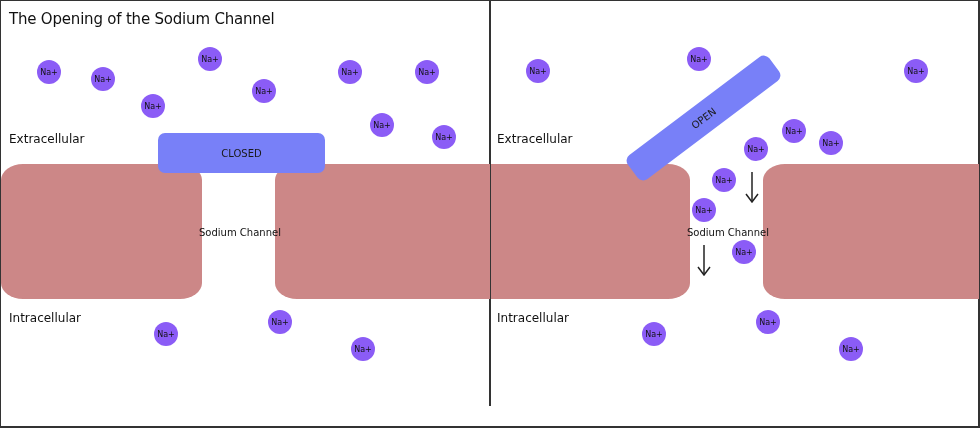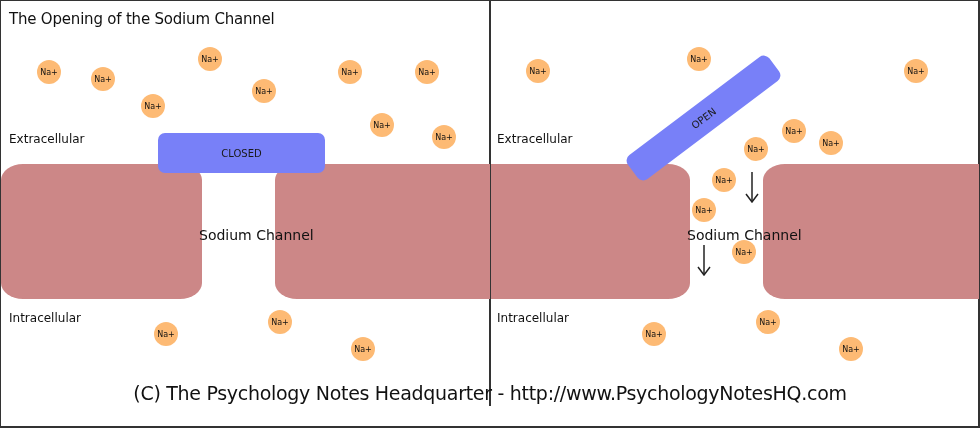--- a/index.html
+++ b/index.html
@@ -5,22 +5,22 @@
   html, body { margin:0; padding:0; background:#ffffff; }
   body { width:980px; height:428px; overflow:hidden; }
   #stage { position:relative; width:980px; height:428px; background:#ffffff; font-family:"DejaVu Sans", "Liberation Sans", sans-serif; color:#111; }
   .frame { position:absolute; box-sizing:border-box; border:1px solid #222; }
   #frame-outer { left:0; top:0; width:980px; height:428px; border-width:1px 2px 2px 1px; border-color:#333; }
   #divider { position:absolute; left:489px; top:0; width:2px; height:406px; background:#333; }
   .title { position:absolute; left:9px; top:10px; font-size:15px; letter-spacing:-0.2px; }
   .region-label { position:absolute; font-size:12px; }
   .membrane { position:absolute; background:#cc8787; border-radius:22px / 16px; }
   .gate { position:absolute; background:#7880f8; border-radius:7px; display:flex; align-items:center; justify-content:center; font-size:10px; color:#1a1a1a; }
-  .channel-label { position:absolute; font-size:14px; white-space:nowrap; }
-  .ion { position:absolute; width:24px; height:24px; margin-left:-12px; margin-top:-12px; border-radius:50%; background:#fdba74; display:flex; align-items:center; justify-content:center; font-size:8px; color:#111; }
+  .channel-label { position:absolute; font-size:10px; white-space:nowrap; }
+  .ion { position:absolute; width:24px; height:24px; margin-left:-12px; margin-top:-12px; border-radius:50%; background:#8b5cf6; display:flex; align-items:center; justify-content:center; font-size:8px; color:#111; }
   .arrow { position:absolute; width:14px; height:32px; }
   .footer { position:absolute; left:0; width:980px; top:382px; text-align:center; font-size:19px; letter-spacing:-0.3px; }
   .footer .sep { display:inline-block; }
 </style>
 </head>
 <body>
 
 <div id="stage">
   <div id="frame-outer" class="frame"></div>
   <div id="divider"></div>
@@ -134,18 +134,13 @@
         <span>Na+</span>
       </div>
     <div class="ion" style="left:768px; top:322px;">
         <span>Na+</span>
       </div>
     <div class="ion" style="left:851px; top:349px;">
         <span>Na+</span>
       </div>
   </div>
 
-  <div class="footer">
-    <span>(C) The Psychology Notes Headquarter</span>
-    <span class="sep">-</span>
-    <span>http://www.PsychologyNotesHQ.com</span>
-  </div>
 </div>
 
 </body></html>

